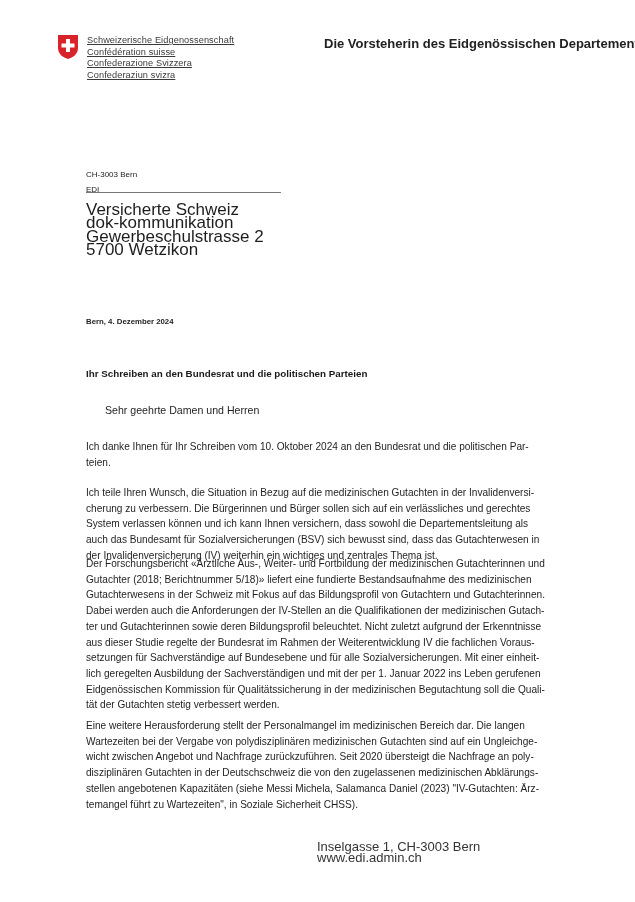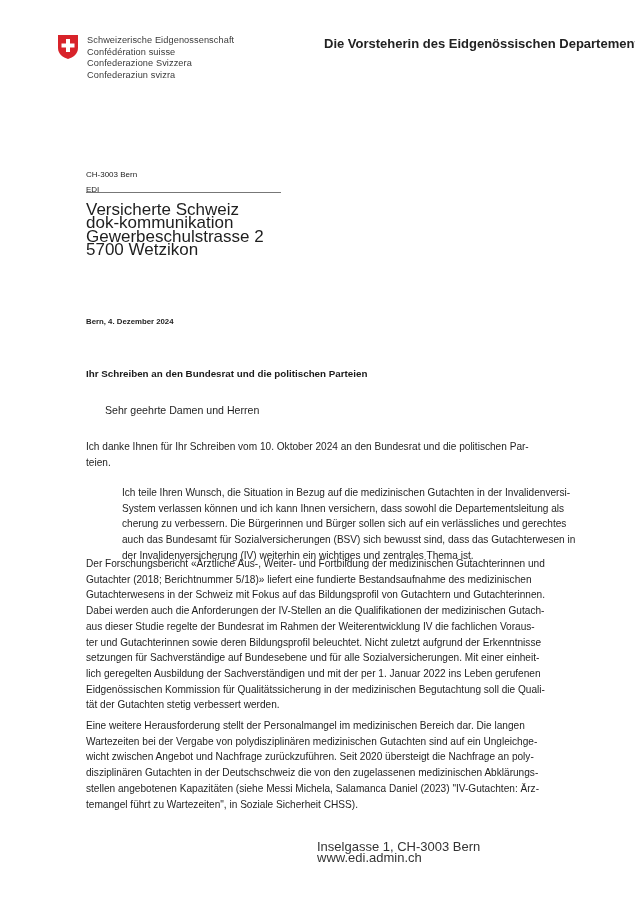--- a/index.html
+++ b/index.html
@@ -2,34 +2,34 @@
 <html><head>
 <meta charset="utf-8">
 <style>
   html, body { margin: 0; padding: 0; }
   body {
     width: 635px; height: 902px; background: #ffffff; position: relative; overflow: hidden;
     font-family: "Liberation Sans", sans-serif; color: #1e1e1e;
   }
   .abs { position: absolute; }
   .logo { left: 57px; top: 34px; width: 22px; height: 26px; }
-  .org-lines { left: 87px; top: 35px; font-size: 9.2px; line-height: 11.6px; color: #3a3a3a; letter-spacing: 0.1px; }
+  .org-lines { left: 87px; top: 35px; font-size: 9.2px; line-height: 11.6px; color: #3a3a3a; letter-spacing: 0.1px; text-decoration: underline; }
   .org-lines div { white-space: nowrap; }
   .sender-title { left: 324px; top: 36px; font-size: 13px; font-weight: bold; color: #222; white-space: nowrap; }
   .return-addr { left: 86px; top: 167px; font-size: 8px; line-height: 15px; color: #222; }
   .return-addr .city { font-weight: normal; }
   .return-rule { left: 86px; top: 192px; width: 195px; border-top: 1px solid #777; }
   .recipient { left: 86px; top: 203px; font-size: 17px; line-height: 13.4px; color: #1e1e1e; }
   .date { left: 86px; top: 317px; font-size: 7.8px; font-weight: bold; color: #222; }
   .subject { left: 86px; top: 368px; font-size: 9.8px; font-weight: bold; color: #1a1a1a; white-space: nowrap; }
   .salutation { left: 86px; top: 404px; font-size: 10.6px; color: #1e1e1e; margin-left: 19px; }
   .body-text { left: 86px; width: 500px; font-size: 10.1px; line-height: 15.7px; color: #1e1e1e; }
   .body-text .ln { white-space: nowrap; display: block; }
   .p1 { top: 439px; }
-  .p2 { top: 485px; margin-left: 36px; }
+  .p2 { top: 485px; }
   .p3 { top: 556px; }
   .p4 { top: 718px; }
   .footer { left: 317px; top: 842px; font-size: 13px; line-height: 10.6px; color: #333; }
 </style>
 </head>
 <body>
 
 <div class="abs logo">
   <svg width="22" height="26" viewBox="0 0 22 26">
     <path d="M1 1 H21 V14 C21 20 16 23.5 11 25 C6 23.5 1 20 1 14 Z" fill="#d8232a"></path>
@@ -66,33 +66,33 @@
 
 <div class="abs salutation">Sehr geehrte Damen und Herren</div>
 
 <div class="abs body-text p1">
   <span class="ln">Ich danke Ihnen für Ihr Schreiben vom 10. Oktober 2024 an den Bundesrat und die politischen Par-</span>
   <span class="ln">teien.</span>
 </div>
 
 <div class="abs body-text p2">
   <span class="ln">Ich teile Ihren Wunsch, die Situation in Bezug auf die medizinischen Gutachten in der Invalidenversi-</span>
+  <span class="ln">cherung zu verbessern. Die Bürgerinnen und Bürger sollen sich auf ein verlässliches und gerechtes</span>
   <span class="ln">System verlassen können und ich kann Ihnen versichern, dass sowohl die Departementsleitung als</span>
-  <span class="ln">cherung zu verbessern. Die Bürgerinnen und Bürger sollen sich auf ein verlässliches und gerechtes</span>
   <span class="ln">auch das Bundesamt für Sozialversicherungen (BSV) sich bewusst sind, dass das Gutachterwesen in</span>
   <span class="ln">der Invalidenversicherung (IV) weiterhin ein wichtiges und zentrales Thema ist.</span>
 </div>
 
 <div class="abs body-text p3">
   <span class="ln">Der Forschungsbericht «Ärztliche Aus-, Weiter- und Fortbildung der medizinischen Gutachterinnen und</span>
   <span class="ln">Gutachter (2018; Berichtnummer 5/18)» liefert eine fundierte Bestandsaufnahme des medizinischen</span>
   <span class="ln">Gutachterwesens in der Schweiz mit Fokus auf das Bildungsprofil von Gutachtern und Gutachterinnen.</span>
   <span class="ln">Dabei werden auch die Anforderungen der IV-Stellen an die Qualifikationen der medizinischen Gutach-</span>
+  <span class="ln">ter und Gutachterinnen sowie deren Bildungsprofil beleuchtet. Nicht zuletzt aufgrund der Erkenntnisse</span>
   <span class="ln">aus dieser Studie regelte der Bundesrat im Rahmen der Weiterentwicklung IV die fachlichen Voraus-</span>
-  <span class="ln">ter und Gutachterinnen sowie deren Bildungsprofil beleuchtet. Nicht zuletzt aufgrund der Erkenntnisse</span>
   <span class="ln">setzungen für Sachverständige auf Bundesebene und für alle Sozialversicherungen. Mit einer einheit-</span>
   <span class="ln">lich geregelten Ausbildung der Sachverständigen und mit der per 1. Januar 2022 ins Leben gerufenen</span>
   <span class="ln">Eidgenössischen Kommission für Qualitätssicherung in der medizinischen Begutachtung soll die Quali-</span>
   <span class="ln">tät der Gutachten stetig verbessert werden.</span>
 </div>
 
 <div class="abs body-text p4">
   <span class="ln">Eine weitere Herausforderung stellt der Personalmangel im medizinischen Bereich dar. Die langen</span>
   <span class="ln">Wartezeiten bei der Vergabe von polydisziplinären medizinischen Gutachten sind auf ein Ungleichge-</span>
   <span class="ln">wicht zwischen Angebot und Nachfrage zurückzuführen. Seit 2020 übersteigt die Nachfrage an poly-</span>

